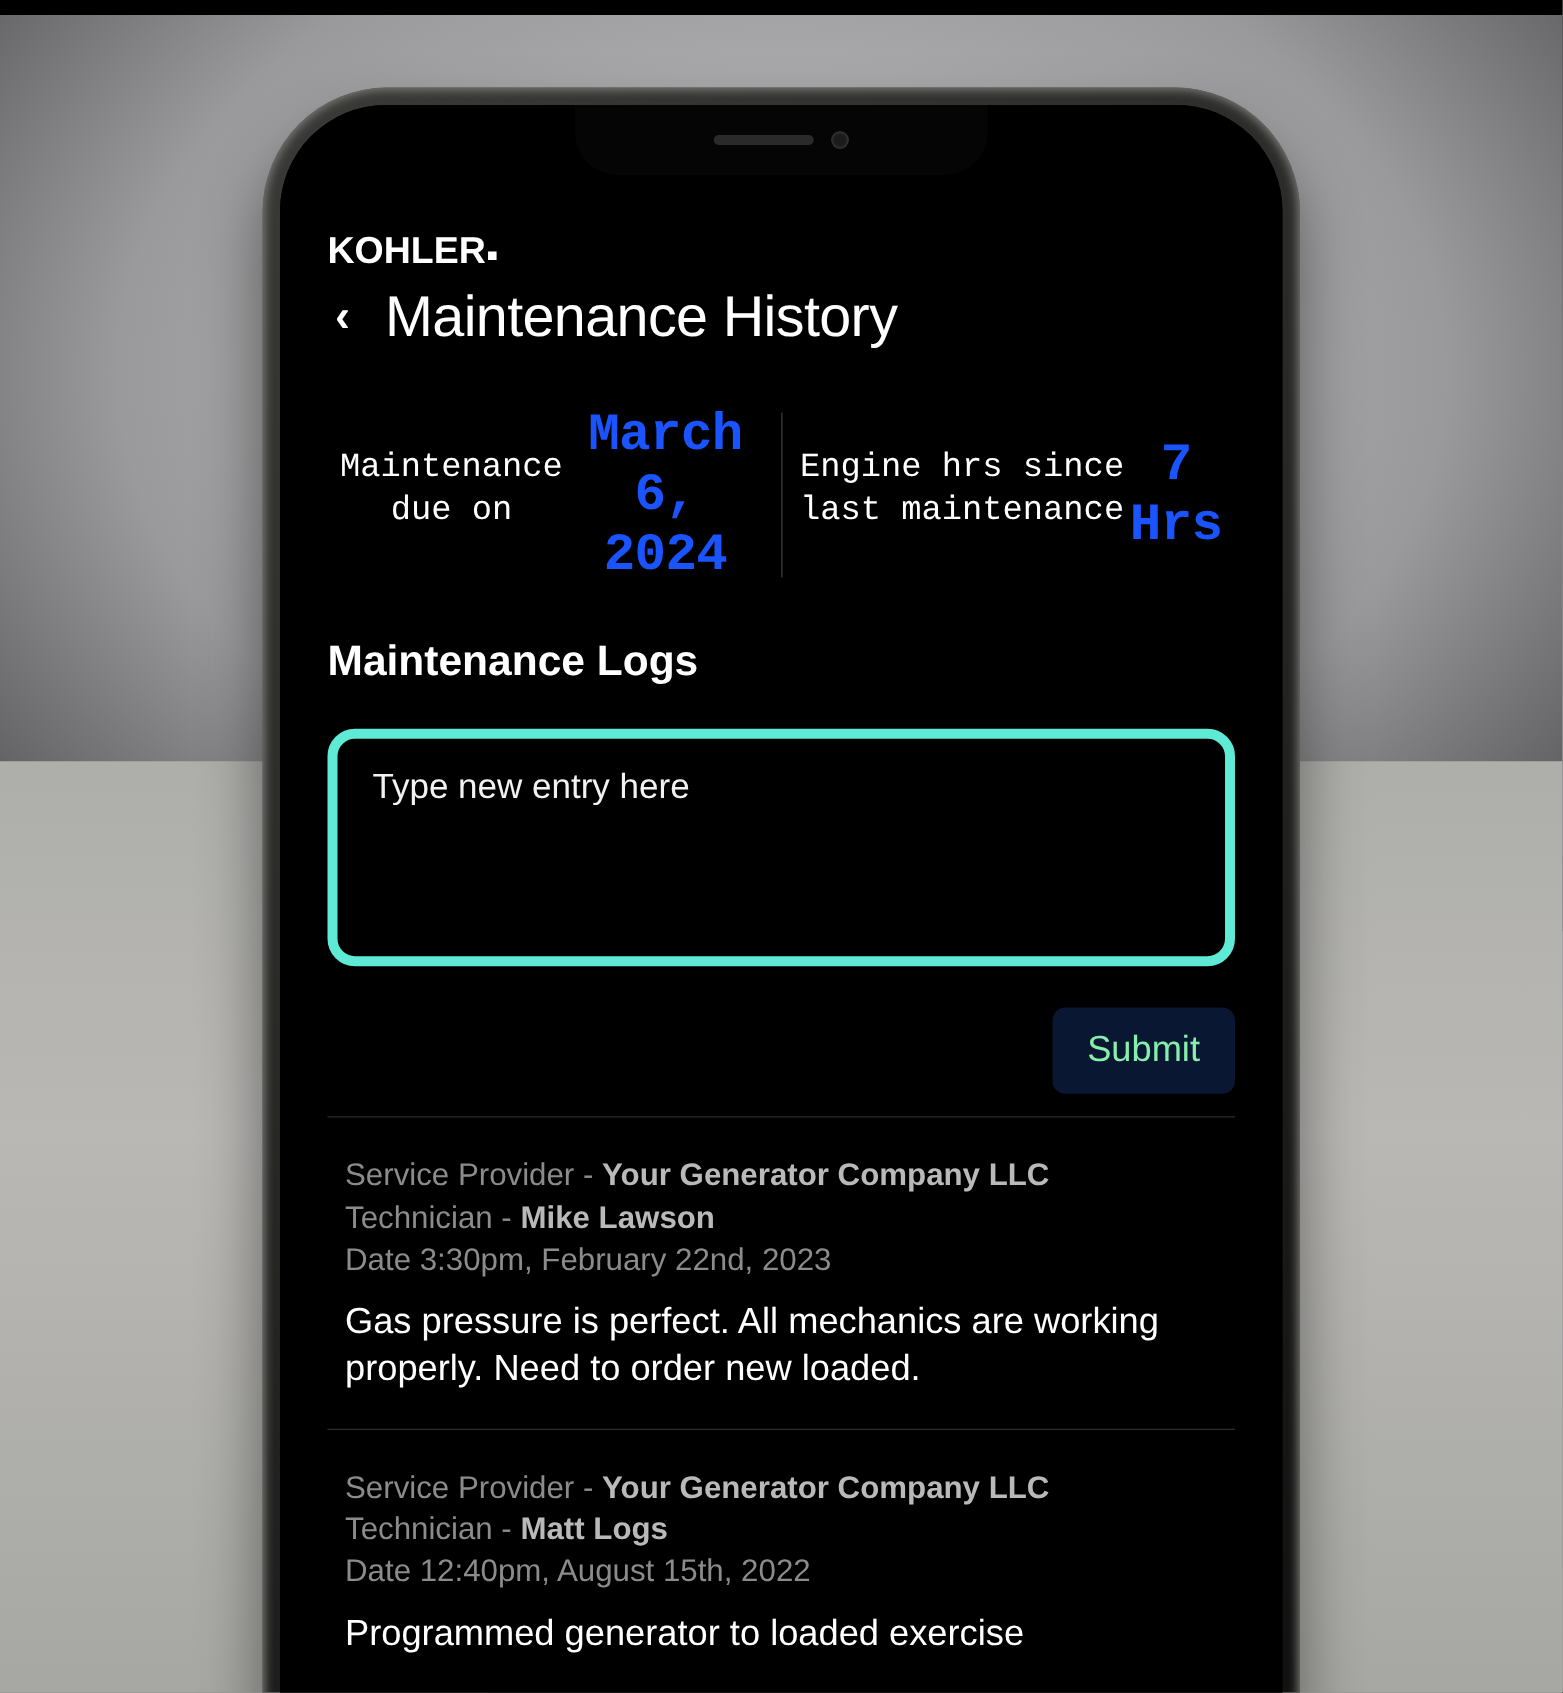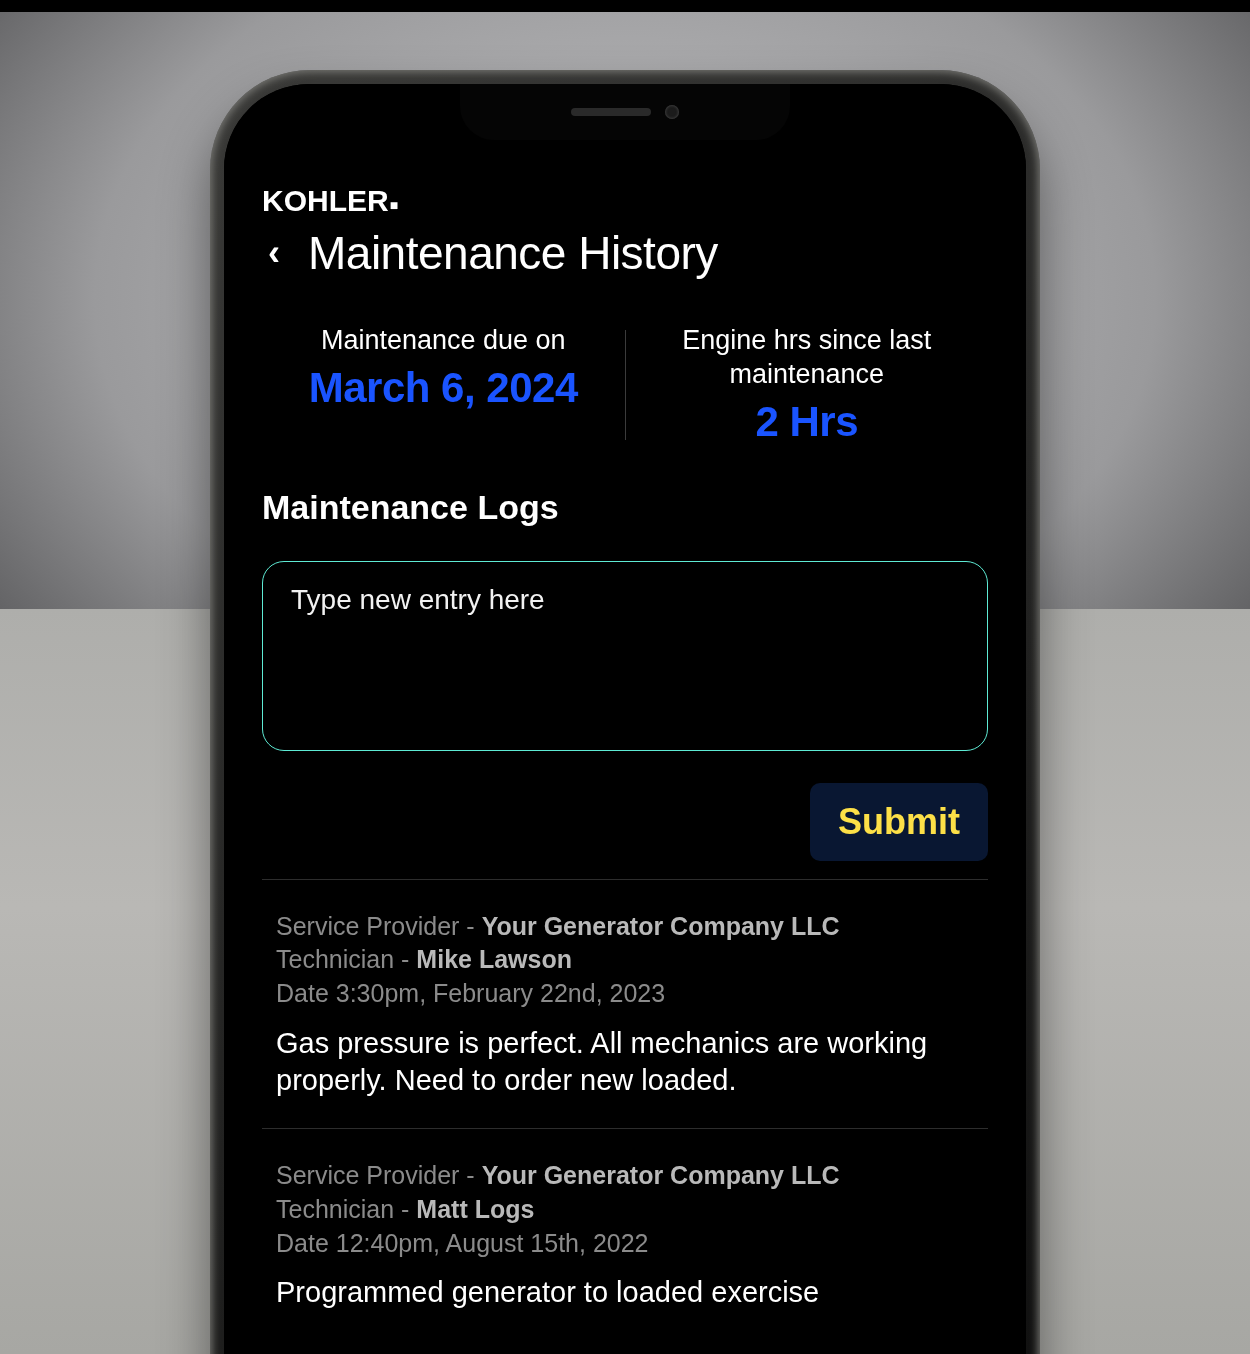--- a/index.html
+++ b/index.html
@@ -125,24 +125,25 @@
 
   .stats {
     display: flex;
     justify-content: center;
     align-items: stretch;
     margin-bottom: 42px;
   }
   .stat {
     flex: 1;
     display: flex;
-    flex-direction: column;
+    flex-direction: row;
     align-items: center;
     text-align: center;
     padding: 0 10px;
+    font-family: Liberation Mono, monospace;
   }
   .stat-label {
     font-size: 27px;
     font-weight: 400;
     color: #fff;
     line-height: 1.25;
     margin-bottom: 6px;
   }
   .stat-value {
     font-size: 42px;
@@ -159,44 +160,44 @@
   .section-title {
     font-size: 34px;
     font-weight: 700;
     margin-bottom: 34px;
   }
 
   .entry-box {
     width: 100%;
     height: 190px;
     background: #000;
-    border: 1px solid #5eead4;
+    border: 8px solid #5eead4;
     border-radius: 22px;
     color: #fff;
     font-size: 28px;
     padding: 22px 28px;
     font-family: inherit;
     resize: none;
     outline: none;
   }
   .entry-box::placeholder { color: #fff; opacity: 0.95; }
 
   .submit-row {
     display: flex;
     justify-content: flex-end;
     margin: 28px 0 18px 0;
   }
   .submit-btn {
     background: rgba(20,50,110,0.45);
-    color: #fde047;
+    color: #86efac;
     border: none;
     border-radius: 10px;
     padding: 18px 28px;
-    font-size: 36px;
-    font-weight: 700;
+    font-size: 29px;
+    font-weight: 400;
     cursor: pointer;
   }
 
   .log-divider {
     height: 1px;
     background: #2d2d2d;
     margin: 18px 0 30px 0;
   }
 
   .log-entry { padding: 0 14px 10px 14px; }
@@ -243,21 +244,21 @@
       </div>
 
       <div class="stats">
         <div class="stat">
           <div class="stat-label">Maintenance due on</div>
           <div class="stat-value">March 6, 2024</div>
         </div>
         <div class="divider"></div>
         <div class="stat">
           <div class="stat-label">Engine hrs since last maintenance</div>
-          <div class="stat-value">2 Hrs</div>
+          <div class="stat-value">7 Hrs</div>
         </div>
       </div>
 
       <div class="section-title">Maintenance Logs</div>
 
       <textarea class="entry-box" placeholder="Type new entry here" style=""></textarea>
 
       <div class="submit-row">
         <button class="submit-btn">Submit</button>
       </div>

